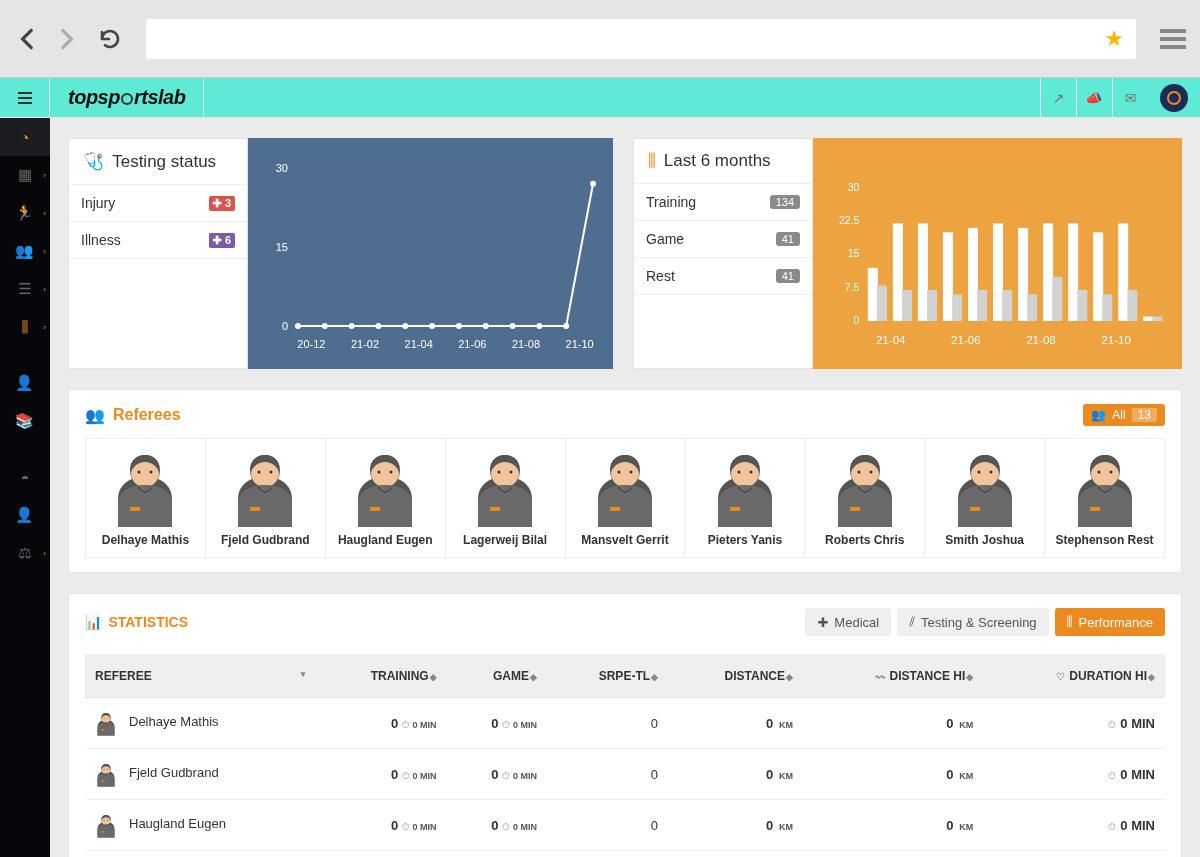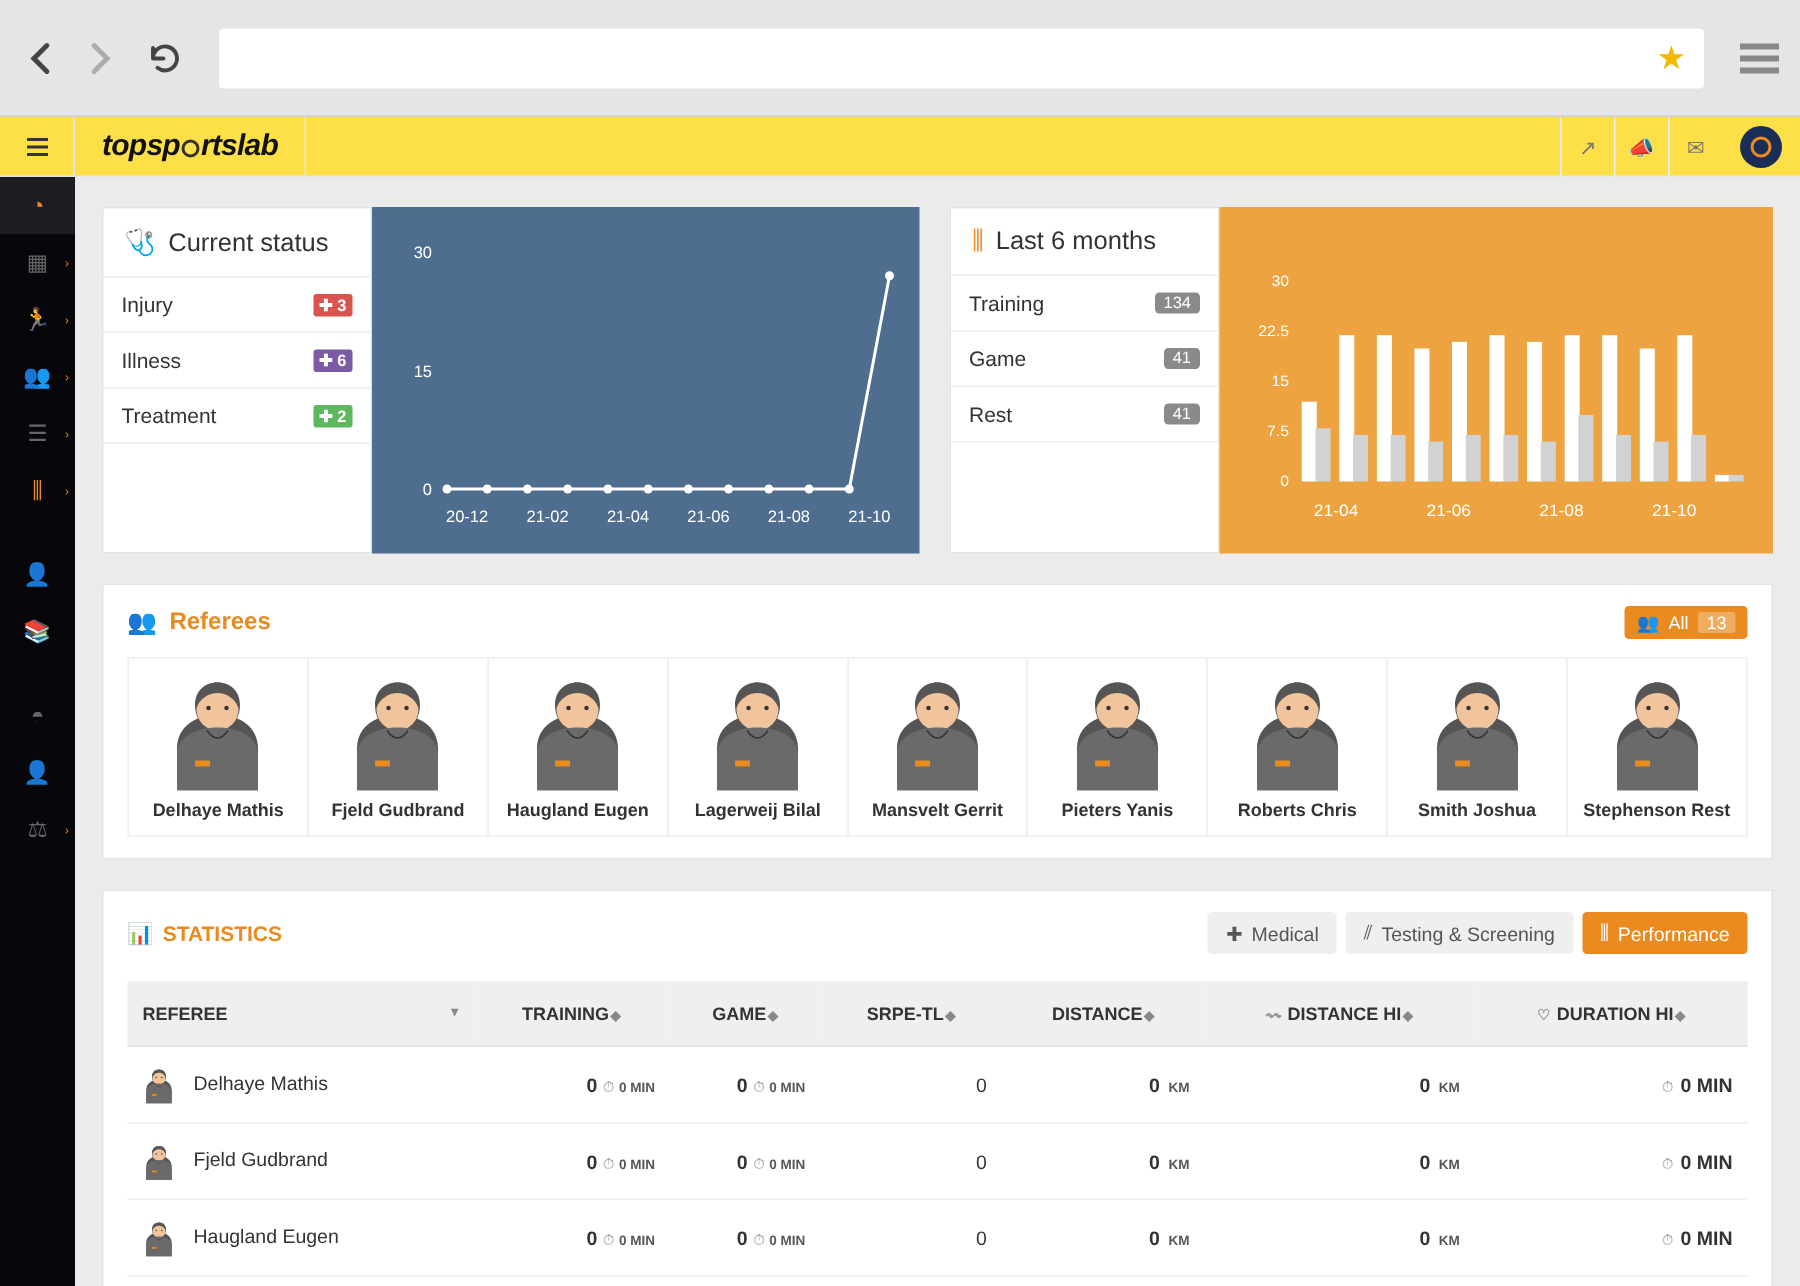--- a/index.html
+++ b/index.html
@@ -7,21 +7,21 @@
 .browser-chrome { background:#e5e5e5; height:78px; display:flex; align-items:center; padding:0 14px; gap:10px; border-bottom:1px solid #ccc;}
 .nav-arrows { display:flex; gap:10px; align-items:center;}
 .nav-arrow { width:28px; height:28px; display:flex; align-items:center; justify-content:center; color:#555; }
 .reload { margin-left:6px;}
 .addr-bar { flex:1; background:#fff; height:40px; border-radius:3px; margin-left:12px; display:flex; align-items:center; justify-content:flex-end; padding:0 12px;}
 .star-icon { color:#f5b800; font-size:22px;}
 .hamburger { width:26px; margin-left:14px; }
 .hamburger div { height:4px; background:#888; margin:4px 0;}
 .app { display:flex; }
 .sidebar { width:50px; background:#07070b; min-height:780px; position:relative;}
-.topbar { background:#fde047; height:40px; display:flex; align-items:center; border-bottom:1px solid #e5e5e5;}
+.topbar { background:#5eead4; height:40px; display:flex; align-items:center; border-bottom:1px solid #e5e5e5;}
 .menu-cell{width:50px; height:40px; display:flex; align-items:center; justify-content:center; border-right:1px solid #e5e5e5;}
 .logo { font-style:italic; font-weight:600; font-size:20px; padding:0 18px; letter-spacing:-0.5px; color:#111; border-right:1px solid #e5e5e5; height:40px; display:flex; align-items:center;}
 .team-select { padding:0 18px; display:flex; align-items:center; gap:10px; color:#444; height:40px;}
 .team-icon { width:16px; height:16px; border:2px solid #ea8a1f; border-radius:50%; display:inline-block; position:relative;}
 .team-icon::after{content:''; position:absolute; width:4px; height:4px; background:#ea8a1f; border-radius:50%; left:3px; top:3px;}
 .topbar-spacer{flex:1;}
 .topbar-icons{display:flex; align-items:center; height:40px;}
 .topbar-icons .ico{width:36px; height:40px; display:flex; align-items:center; justify-content:center; border-left:1px solid #eee; color:#777; font-size:14px;}
 .avatar-circle{width:28px; height:28px; border-radius:50%; background:#1a2d56; margin:0 12px; display:flex; align-items:center; justify-content:center;}
 .avatar-circle .inner{width:14px;height:14px;border:2px solid #ea8a1f; border-radius:50%;}
@@ -57,21 +57,21 @@
 .ref-card:first-child{margin-left:0;}
 .ref-name{font-size:12px; font-weight:700; margin-top:6px; line-height:1.2;}
 .avatar{width:70px; height:80px; margin:0 auto;}
 .stats-panel{margin-top:20px; background:#fff; border:1px solid #e3e3e3; padding:14px 16px;}
 .stats-head{display:flex; justify-content:space-between; align-items:center;}
 .stats-title{color:#ea8a1f; font-weight:700; font-size:14px; display:flex; gap:6px; align-items:center;}
 .stats-tabs{display:flex; gap:6px;}
 .tab-btn{background:#efefef; color:#555; padding:6px 12px; border-radius:3px; font-size:13px; display:flex; align-items:center; gap:6px;}
 .tab-btn.active{background:#ea8a1f; color:#fff;}
 table.stats{width:100%; margin-top:18px; border-collapse:collapse;}
-table.stats th{background:#efefef; padding:14px 10px; font-size:12px; font-weight:700; color:#333; border-bottom:1px solid #e2e2e2;}
+table.stats th{background:#efefef; text-align:right; padding:14px 10px; font-size:12px; font-weight:700; color:#333; border-bottom:1px solid #e2e2e2;}
 table.stats th:first-child{text-align:left;}
 table.stats td{padding:12px 10px; text-align:right; border-bottom:1px solid #eee; font-size:13px;}
 table.stats td:first-child{text-align:left;}
 .mini-av{width:22px; height:26px; display:inline-block; vertical-align:middle; margin-right:12px;}
 .num{font-weight:700;}
 .unit{font-size:9px; color:#555; font-weight:700; margin-left:2px;}
 .stopw{color:#999; font-size:10px; margin-right:1px;}
 .sort{font-size:9px; color:#888; margin-left:1px;}
 .sort-dn{font-size:9px; color:#888;}
 svg text{font-family:inherit;}
@@ -182,34 +182,30 @@
     </div>
   </div>
 
   <div class="main">
     <div class="row1">
 
       <div class="cs-panel">
         <div class="cs-left">
           <div class="panel-head">
               <span class="hicon-grey">🩺</span>
-              <span>Current status</span>
+              <span>Testing status</span>
             </div>
           <div class="status-list" id="status-list">
               <div class="srow">
      <span>Injury</span>
      <span class="badge red">✚ 3</span>
    </div>
               <div class="srow">
      <span>Illness</span>
      <span class="badge purple">✚ 6</span>
-   </div>
-              <div class="srow">
-     <span>Treatment</span>
-     <span class="badge green">✚ 2</span>
    </div>
             </div>
         </div>
         <div class="chart-blue">
           <svg width="365" height="228" id="chart1">
               <polyline points="50,188 76.81818181818181,188 103.63636363636364,188 130.45454545454544,188 157.27272727272728,188 184.0909090909091,188 210.9090909090909,188 237.72727272727272,188 264.54545454545456,188 291.3636363636364,188 318.1818181818182,188 345,45.79999999999998 " fill="none" stroke="#fff" stroke-width="2"></polyline>
               <text x="40" y="192" fill="#fff" font-size="11" text-anchor="end">0</text>
               <text x="40" y="113" fill="#fff" font-size="11" text-anchor="end">15</text>
               <text x="40" y="34" fill="#fff" font-size="11" text-anchor="end">30</text>
               <circle cx="50" cy="188" r="3" fill="#fff"></circle>

